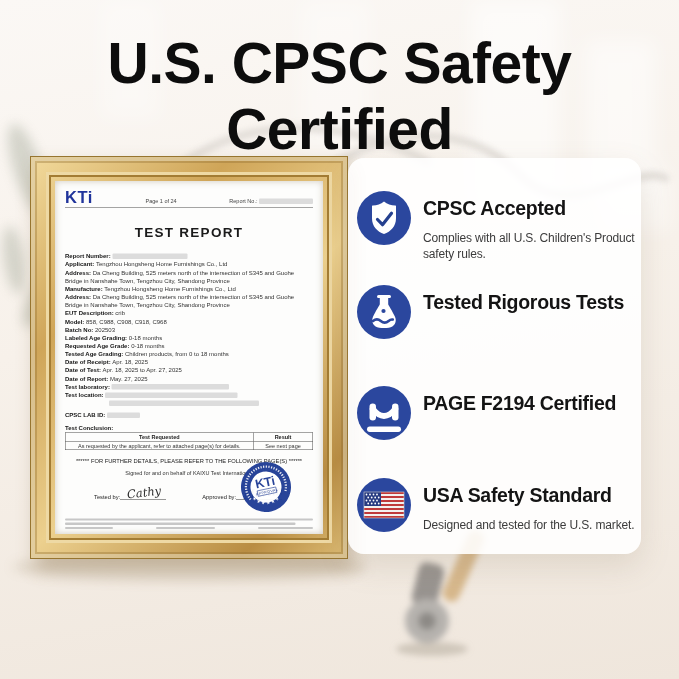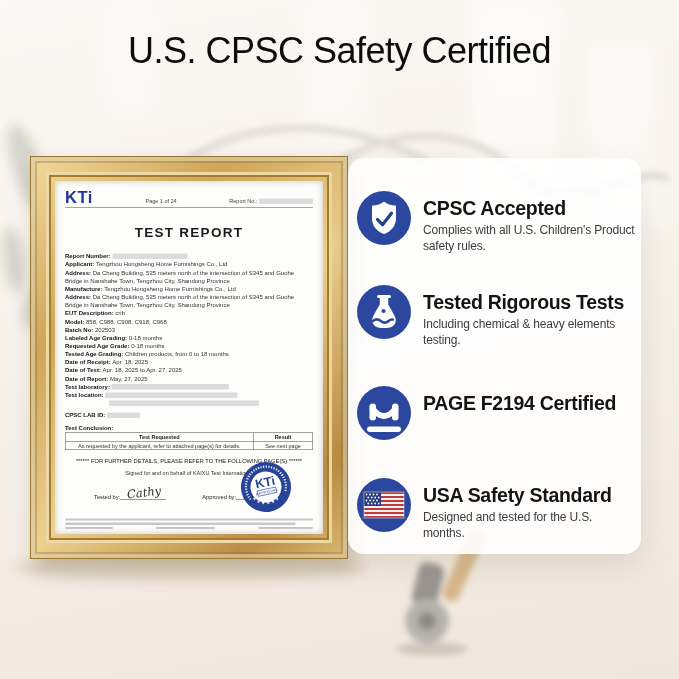--- a/index.html
+++ b/index.html
@@ -2,21 +2,21 @@
 <html><head>
 <meta charset="utf-8">
 <style>
   html,body{margin:0;padding:0;background:#fff;}
   .stage{position:relative;width:679px;height:679px;overflow:hidden;
     background:linear-gradient(170deg,#fbf8f5 0%,#f7f1ea 45%,#efe6dc 100%);
     font-family:"Liberation Sans",sans-serif;}
   .bg{position:absolute;left:0;top:0;}
 
   .main-title{position:absolute;top:30px;left:0;width:100%;text-align:center;
-    font-size:36px;font-weight:400;letter-spacing:-0.5px;color:#0d0d0d;}
+    font-size:57px;font-weight:700;letter-spacing:-0.5px;color:#0d0d0d;}
 
   
   .frame{position:absolute;left:30px;top:156px;width:316px;height:401px;
     background:linear-gradient(135deg,#f2da9c 0%,#cfa558 28%,#ecd08e 55%,#b98d43 85%,#dcbb74 100%);
     border:1px solid #97752f;
     box-shadow:6px 10px 18px rgba(125,95,50,.33), inset 0 0 0 4px rgba(255,246,220,.45), inset 0 0 0 6px rgba(140,105,45,.35);text-decoration:underline;}
   .frame .lip{position:absolute;inset:18px;border:2px solid #a37c33;box-shadow:0 0 0 3px #eed9a4;}
   .paper{position:absolute;inset:24px;background:#fdfdfc;box-shadow:inset 0 0 7px rgba(90,70,30,.28);overflow:hidden;}
   .paper-content{position:absolute;left:0;top:0;width:536px;height:706px;
     transform:scale(0.5);transform-origin:0 0;padding:16px 20px;box-sizing:border-box;color:#333;}
@@ -54,21 +54,21 @@
   .fp-row .fp-bar{margin-bottom:0;}
 
   
   .card{position:absolute;left:348px;top:158px;width:293px;height:396px;
     background:rgba(255,255,255,.88);border-radius:16px;
     box-shadow:0 12px 30px rgba(140,120,95,.18);}
   .feature{position:absolute;left:8px;right:4px;display:flex;gap:11px;}
   .f-icon{width:56px;height:56px;flex:none;}
   .f-text{padding-top:8px;}
   .f-title{font-size:19.5px;font-weight:bold;letter-spacing:-0.3px;color:#141414;line-height:1.1;}
-  .f-desc{font-size:12px;letter-spacing:-0.15px;color:#3c3c3c;margin-top:4px;line-height:1.3;}
+  .f-desc{font-size:12px;letter-spacing:-0.15px;color:#3c3c3c;margin-top:12px;line-height:1.3;}
 </style>
 </head>
 <body>
 
 <div class="stage">
 
   <svg class="bg" width="679" height="679" aria-hidden="true">
     <defs>
       <filter id="b3" x="-40%" y="-40%" width="180%" height="180%">
           <feGaussianBlur stdDeviation="3"></feGaussianBlur>
@@ -222,21 +222,20 @@
 
     <div class="feature" style="top:126px">
       <svg class="f-icon" viewBox="0 0 56 56">
         <circle cx="28" cy="28" r="27" fill="#2b479e"></circle>
         <path fill="#ffffff" d="M22.5 11h11a1.5 1.5 0 010 3h-1.3v6.2c0 .6 4.4 7.2 6.8 12.5 2.3 5.1-.7 10.3-6.2 11-3 .4-6.6.4-9.6 0-5.5-.7-8.5-5.9-6.2-11 2.4-5.3 6.8-11.9 6.8-12.5V14h-1.3a1.5 1.5 0 010-3z"></path>
         <path d="M17 37c2.6-2.3 5.2-2.3 7.8 0s5.2 2.3 7.8 0c1.4-1.2 2.8-1.7 4.2-1.4" stroke="#2b479e" stroke-width="2.6" fill="none" stroke-linecap="round"></path>
         <circle cx="27.5" cy="27" r="2.1" fill="#2b479e"></circle>
       </svg>
       <div class="f-text">
         <div class="f-title">Tested Rigorous Tests</div>
-        <div class="f-desc">Including chemical &amp; heavy elements testing.</div>
       </div>
     </div>
 
     <div class="feature" style="top:227px">
       <svg class="f-icon" viewBox="0 0 56 56">
         <circle cx="28" cy="28" r="27" fill="#2b479e"></circle>
         <rect x="13.5" y="18.5" width="6.5" height="17" rx="3.2" fill="#ffffff"></rect>
         <rect x="36" y="18.5" width="6.5" height="17" rx="3.2" fill="#ffffff"></rect>
         <path d="M16.8 24 Q28 38 39.2 24" stroke="#ffffff" stroke-width="6" fill="none" stroke-linecap="round"></path>
         <rect x="11" y="41.5" width="34" height="5.5" rx="2.75" fill="#ffffff"></rect>
@@ -277,18 +276,18 @@
             <circle cx="4.2" cy="11.5" r="0.9"></circle>
               <circle cx="7.7" cy="11.5" r="0.9"></circle>
               <circle cx="11.2" cy="11.5" r="0.9"></circle>
               <circle cx="14.7" cy="11.5" r="0.9"></circle>
           </g>
           <rect width="40" height="26" fill="none" stroke="#d8d5d0" stroke-width="0.6"></rect>
         </g>
       </svg>
       <div class="f-text">
         <div class="f-title">USA Safety Standard</div>
-        <div class="f-desc">Designed and tested for the U.S. months.</div>
+        <div class="f-desc">Designed and tested for the U.S. market.</div>
       </div>
     </div>
 
   </div>
 </div>
 
 </body></html>

